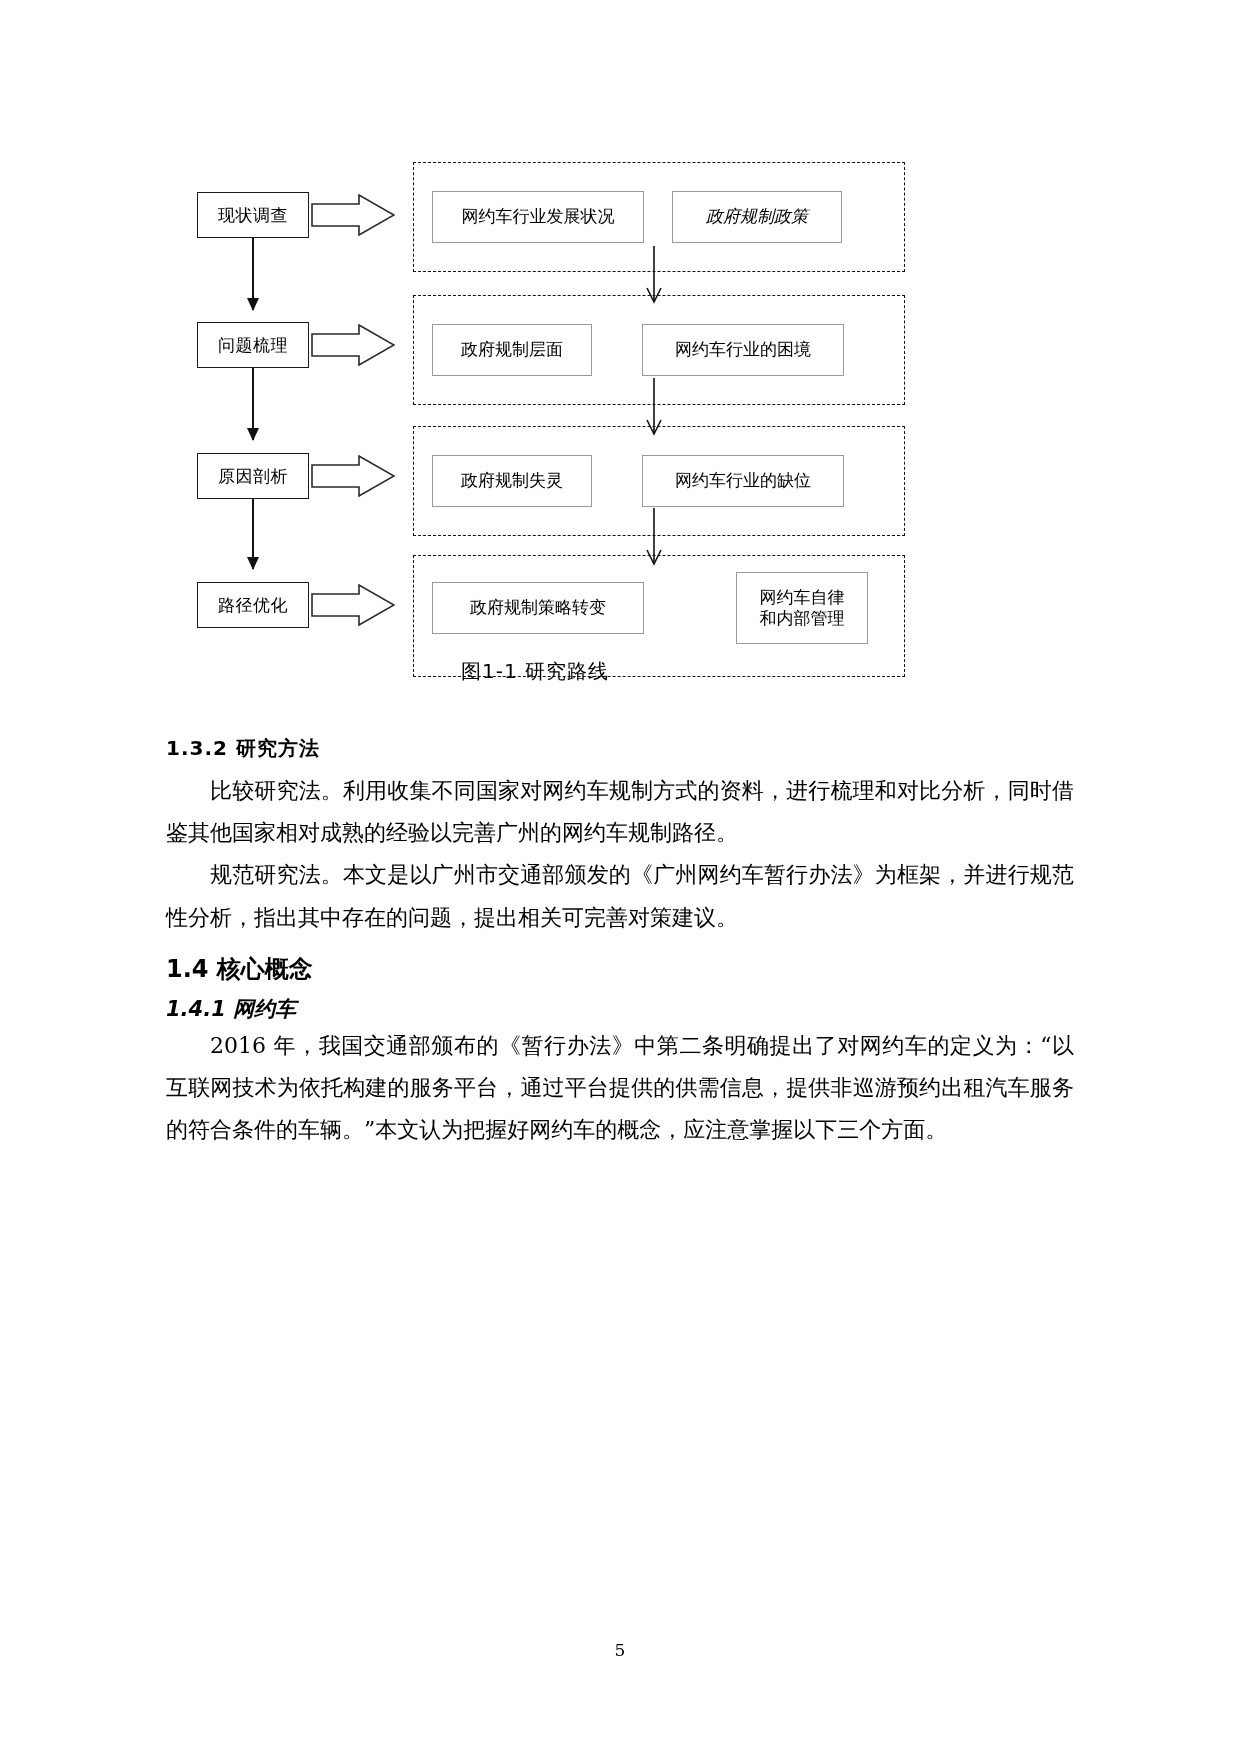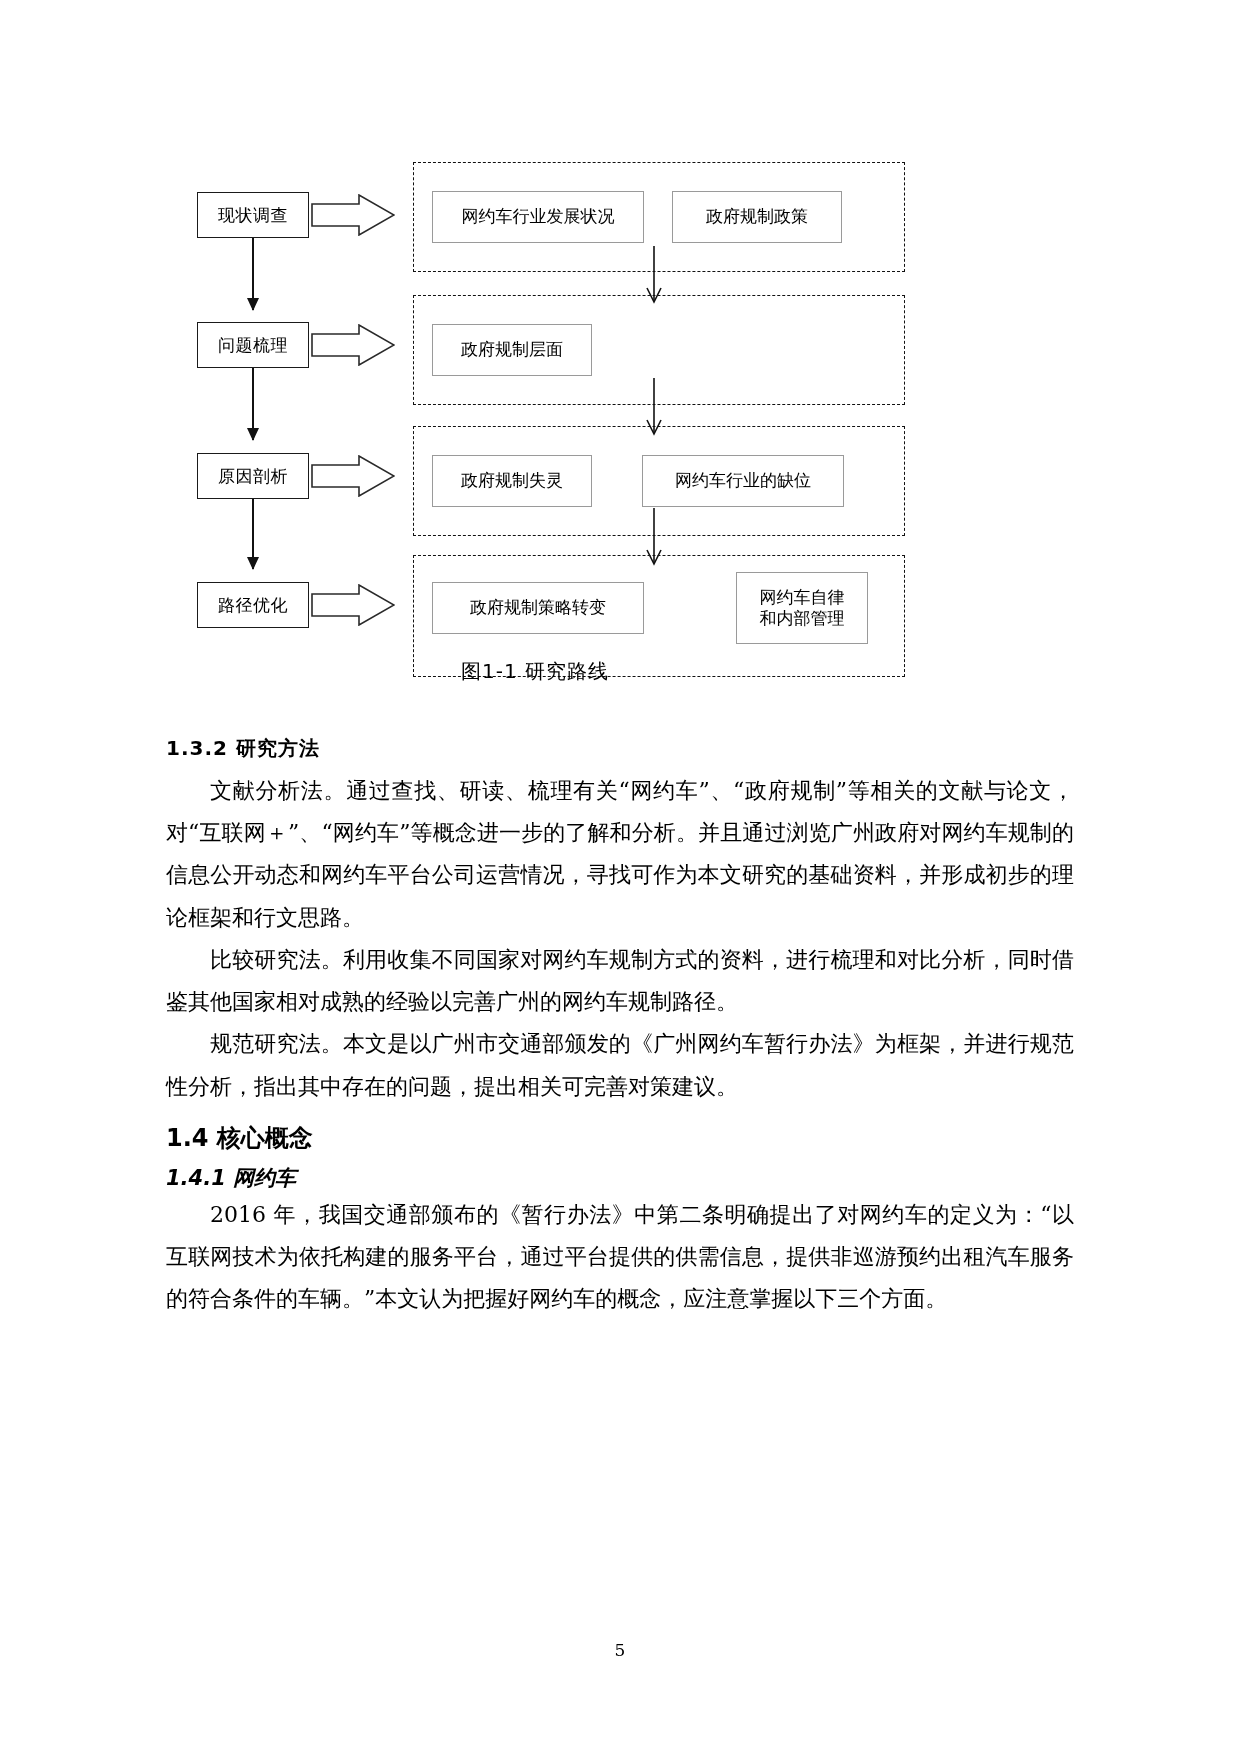--- a/index.html
+++ b/index.html
@@ -160,25 +160,26 @@
 </style>
 </head>
 <body>
 
 <div class="page">
 
   <div class="figure">
 
     <div class="group" style="left:248px; top:12px; width:492px; height:110px;">
       <div class="item-box" style="left:18px; top:28px; width:212px; height:52px;">网约车行业发展状况</div>
-      <div class="item-box" style="left:258px; top:28px; width:170px; height:52px;">政府规制政策</div>
+      <div class="item-box" style="left:258px; top:28px; width:170px; height:52px;font-style:italic;">政府规制政策</div>
     </div>
 
     <div class="group" style="left:248px; top:145px; width:492px; height:110px;">
       <div class="item-box" style="left:18px; top:28px; width:160px; height:52px;">政府规制层面</div>
+      <div class="item-box" style="left:228px; top:28px; width:202px; height:52px;">网约车行业的困境</div>
     </div>
 
     <div class="group" style="left:248px; top:276px; width:492px; height:110px;">
       <div class="item-box" style="left:18px; top:28px; width:160px; height:52px;">政府规制失灵</div>
       <div class="item-box" style="left:228px; top:28px; width:202px; height:52px;">网约车行业的缺位</div>
     </div>
 
     <div class="group" style="left:248px; top:405px; width:492px; height:122px;">
       <div class="item-box" style="left:18px; top:26px; width:212px; height:52px;">政府规制策略转变</div>
       <div class="item-box item-box-multiline" style="left:298px; top:16px; width:132px; height:72px; white-space:pre-line;margin-left:24px;">网约车自律
@@ -234,21 +235,20 @@
       </svg>
     </div>
 
     <div class="fig-caption">图1-1 研究路线</div>
   </div>
 
   <div class="body-text">
 
     <h2 class="heading">1.3.2 研究方法</h2>
 
-    <p class="para">文献分析法。通过查找、研读、梳理有关“网约车”、“政府规制”等相关的文献与论文，对“互联网＋”、“网约车”等概念进一步的了解和分析。并且通过浏览广州政府对网约车规制的信息公开动态和网约车平台公司运营情况，寻找可作为本文研究的基础资料，并形成初步的理论框架和行文思路。</p>
 
     <p class="para">比较研究法。利用收集不同国家对网约车规制方式的资料，进行梳理和对比分析，同时借鉴其他国家相对成熟的经验以完善广州的网约车规制路径。</p>
 
     <p class="para">规范研究法。本文是以广州市交通部颁发的《广州网约车暂行办法》为框架，并进行规范性分析，指出其中存在的问题，提出相关可完善对策建议。</p>
 
     <h2 class="heading-tight">1.4 核心概念</h2>
 
     <h3 class="subheading">1.4.1 网约车</h3>
 
     <p class="para">2016 年，我国交通部颁布的《暂行办法》中第二条明确提出了对网约车的定义为：“以互联网技术为依托构建的服务平台，通过平台提供的供需信息，提供非巡游预约出租汽车服务的符合条件的车辆。”本文认为把握好网约车的概念，应注意掌握以下三个方面。</p>

